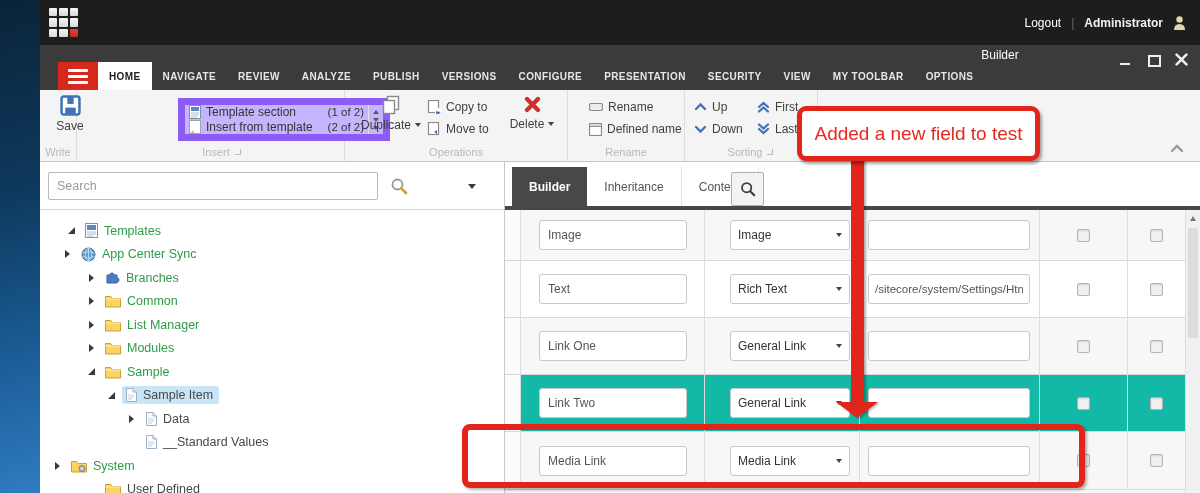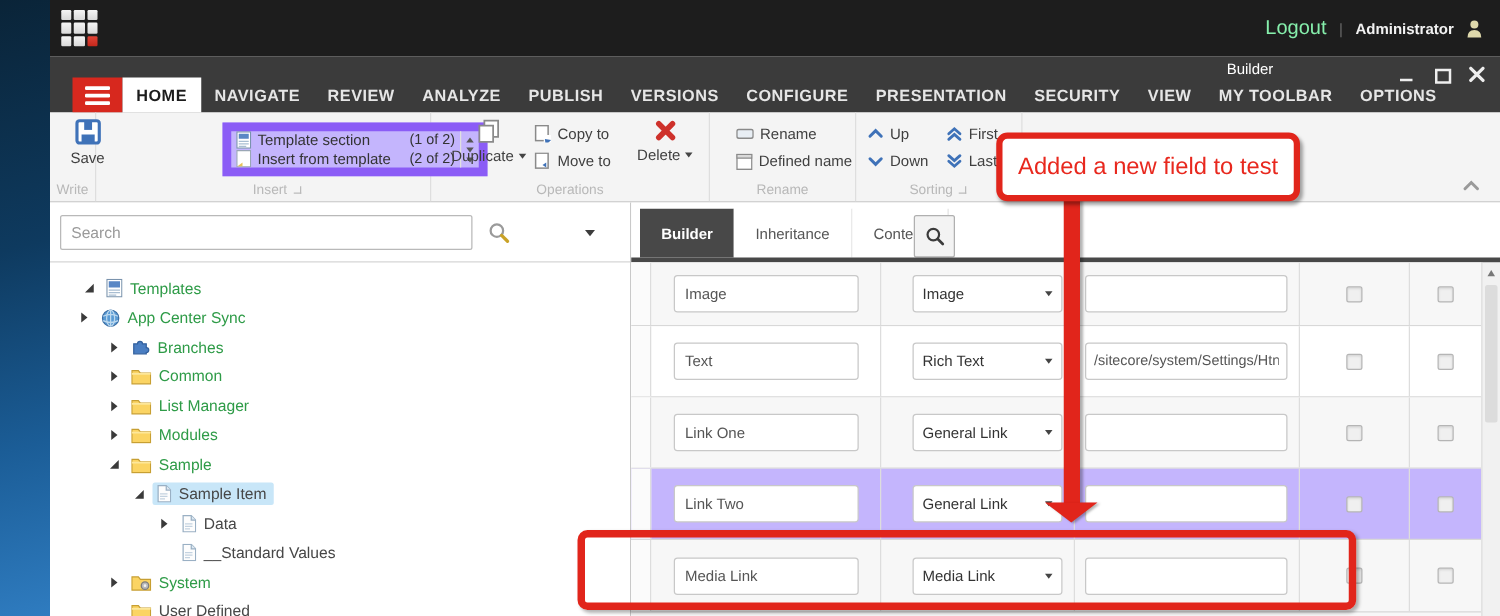--- a/index.html
+++ b/index.html
@@ -12,37 +12,37 @@
   .window{position:absolute;left:40px;top:0;width:1160px;height:493px;background:#fff;}
 
   
   .topbar{position:absolute;left:0;top:0;width:1160px;height:45px;background:#1d1d1d;
           display:flex;align-items:center;}
   .logo{position:absolute;left:9px;top:8px;width:29px;height:29px;display:grid;
         grid-template-columns:repeat(3,1fr);gap:2px;}
   .logo i{background:linear-gradient(#f5f5f5,#d9d9d9);border-radius:1px;}
   .logo i.red{background:linear-gradient(#e04437,#c5281c);}
   .topbar-right{position:absolute;right:14px;top:0;height:45px;display:flex;align-items:center;gap:10px;}
-  .logout{color:#86efac;font-size:16px;cursor:pointer;}
+  .logout{color:#ffffff;font-size:12px;cursor:pointer;}
   .tb-sep{color:#6a6a6a;font-size:12px;}
   .username{color:#f2f2f2;font-size:12px;font-weight:bold;}
 
   
   .ribbonhead{position:absolute;left:0;top:45px;width:1160px;height:45px;background:#3b3b3b;}
   .win-title{position:absolute;left:900px;top:3px;width:120px;text-align:center;
              color:#fff;font-size:12px;}
   .win-controls{position:absolute;right:12px;top:7px;display:flex;gap:16px;align-items:center;height:14px;}
   .wc{width:12px;height:12px;position:relative;cursor:pointer;}
   .wc-min:after{content:"";position:absolute;left:1px;bottom:0;width:10px;height:2px;background:#eee;}
   .wc-max:after{content:"";position:absolute;left:1px;top:2px;width:9px;height:8px;border:2px solid #eee;}
   .tabrow{position:absolute;left:18px;bottom:0;display:flex;align-items:stretch;height:28px;}
   .hamburger{width:40px;height:28px;background:#d7281e;display:flex;flex-direction:column;
              justify-content:center;align-items:center;gap:3px;cursor:pointer;}
   .hamburger i{width:20px;height:3px;background:#fff;border-radius:1px;}
-  .ribbon-tab{display:flex;align-items:center;padding:0 11px;color:#e6e6e6;font-size:13px;
+  .ribbon-tab{display:flex;align-items:center;padding:0 11px;color:#e6e6e6;font-size:10px;
               font-weight:bold;letter-spacing:.4px;cursor:pointer;white-space:nowrap;}
   .ribbon-tab.active{background:#fff;color:#1c1c1c;}
 
   
   .toolbar{position:absolute;left:0;top:90px;width:1160px;height:72px;background:#f4f4f4;
            border-bottom:1px solid #c6c6c6;font-size:12px;color:#444;}
   .tgroup{position:absolute;top:0;height:71px;border-right:1px solid #dedede;}
   .glabel{position:absolute;bottom:3px;left:0;right:0;text-align:center;color:#b8b8b8;
           font-size:11px;display:flex;justify-content:center;align-items:center;gap:4px;}
   .bigbtn{position:absolute;top:5px;display:flex;flex-direction:column;align-items:center;
@@ -98,21 +98,21 @@
   .rp-tabs{position:absolute;left:7px;top:5px;height:39px;display:flex;}
   .rp-tab{padding:0 17px;display:flex;align-items:center;font-size:12px;color:#555;
           background:#fff;border-right:1px solid #e3e3e3;cursor:pointer;}
   .rp-tab.active{background:#484848;color:#fff;font-weight:bold;border-right:none;}
   .rp-search{position:absolute;left:226px;top:10px;width:33px;height:34px;background:#f3f3f3;
              border:1px solid #b0b0b0;border-radius:2px;display:flex;align-items:center;
              justify-content:center;cursor:pointer;}
   .rp-darkbar{position:absolute;left:0;top:44px;width:695px;height:4px;background:#484848;}
   .grid{position:absolute;left:0;top:48px;width:680px;bottom:0;background:#f7f7f7;}
   .grow{display:flex;border-bottom:1px solid #d8d8d8;}
-  .grow.white{background:#fff;} .grow.light{background:#f7f7f7;} .grow.dark{background:#c4b5fd;}
+  .grow.white{background:#fff;} .grow.light{background:#f7f7f7;} .grow.dark{background:#14b8a6;}
   .cell{display:flex;align-items:center;border-right:1px solid #ddd;height:100%;}
   .c-gut{width:16px;background:#fbfbfb;}
   .c-name{width:184px;} .c-type{width:155px;} .c-src{width:180px;}
   .c-chk1{width:88px;justify-content:center;} .c-chk2{width:57px;justify-content:center;border-right:none;}
   .fld-input{width:148px;height:30px;margin-left:18px;border:1px solid #c8c8c8;border-radius:3px;
              padding:0 8px;font-size:12px;color:#555;background:#fff;outline:none;
              font-family:"Liberation Sans",sans-serif;}
   .fld-select{width:120px;height:30px;margin-left:25px;border:1px solid #c8c8c8;border-radius:3px;
               background:#fff;display:flex;align-items:center;padding:0 7px;font-size:12px;
               color:#333;cursor:pointer;}
@@ -493,21 +493,21 @@
               <span style="display: inline-flex;">
                 <svg width="12" height="14" viewBox="0 0 12 14">
                   <path d="M1.5 0.5 h6.5 l3.5 3.5 v9.5 h-10 z" fill="#fdfdfd" stroke="#9ab0c4"></path>
                   <path d="M8 0.5 v3.5 h3.5" fill="#dde8f2" stroke="#9ab0c4"></path>
                   <path d="M3 7 h6 M3 9 h6 M3 11 h4" stroke="#c3d2e0" stroke-width="1"></path>
                 </svg>
               </span>
               <span class="tlabel">__Standard Values</span>
             </span>
           </div>
-          <div class="tree-item t-green" style="padding-left: 46px;">
+          <div class="tree-item t-green" style=" margin-left: 12px;">
             <span class="expander">
               <span class="exp-closed"></span>
             </span>
             <span class="tree-core">
               <span style="display: inline-flex;">
                 <svg width="16" height="14" viewBox="0 0 16 14">
                   <path d="M0.5 2.5 h5.2 l1.6 2 h8.2 v8.5 h-15 z" fill="#fbd463" stroke="#c79f32"></path>
                   <circle cx="11" cy="9.5" r="3" fill="#b9b9b9" stroke="#7d7d7d"></circle>
                   <circle cx="11" cy="9.5" r="1.1" fill="#f2f2f2"></circle>
                 </svg>

